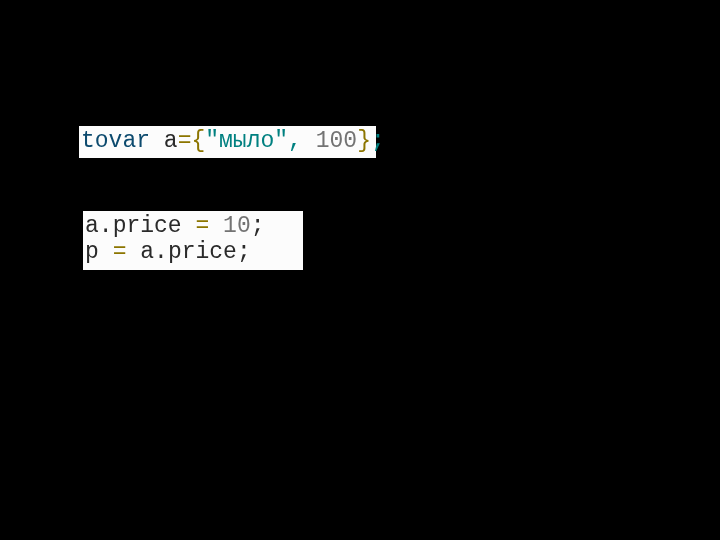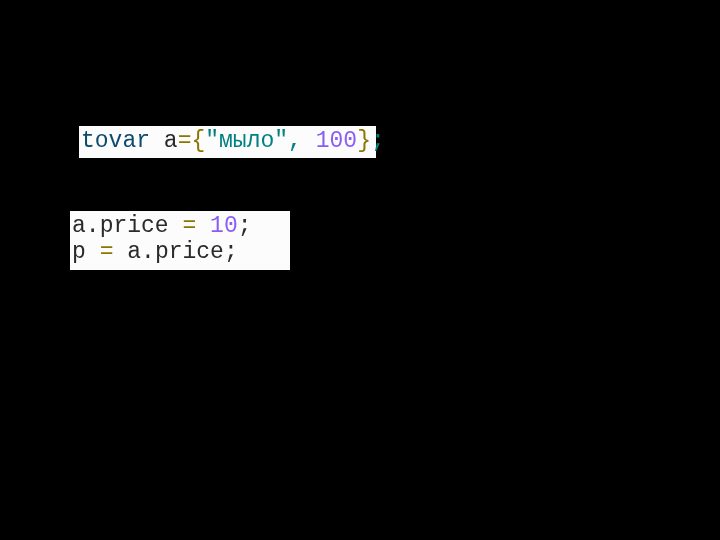--- a/index.html
+++ b/index.html
@@ -17,31 +17,31 @@
       white-space: pre;
       font-size: 23px;
       line-height: 1.15;
     }
     .block1 {
       left: 79px;
       top: 126px;
       width: 297px;
     }
     .block2 {
-      left: 70px;
+      left: 83px;
       top: 211px;
       width: 220px;
     }
     .tok-type   { color: #0c4a6e; } 
     .tok-ident  { color: #2a2a2a; } 
     .tok-punct  { color: #2a2a2a; }
     .tok-punct-t{ color: #008080; }
     .tok-punct-g{ color: #8c7500; }
     .tok-string { color: #008080; } 
-    .tok-number { color: #8b5cf6; } 
+    .tok-number { color: #737373; } 
     .tok-member { color: #2a2a2a; }
   </style>
 </head>
 <body>
 
 <div class="code-block block1"><span class="tok-type">tovar</span><span class="tok-ident"> </span><span class="tok-ident">a</span><span class="tok-punct-g">=</span><span class="tok-punct-g">{</span><span class="tok-string">"мыло"</span><span class="tok-punct-t">, </span><span class="tok-number">100</span><span class="tok-punct-g">}</span><span class="tok-punct-t">;</span></div>
 
 <div class="code-block block2"><span class="tok-ident">a</span><span class="tok-punct">.</span><span class="tok-member">price</span><span> </span><span class="tok-punct-g">=</span><span> </span><span class="tok-number">10</span><span class="tok-punct">;</span>
 <span class="tok-ident">p</span><span> </span><span class="tok-punct-g">=</span><span> </span><span class="tok-ident">a</span><span class="tok-punct">.</span><span class="tok-member">price</span><span class="tok-punct">;</span></div>
 

